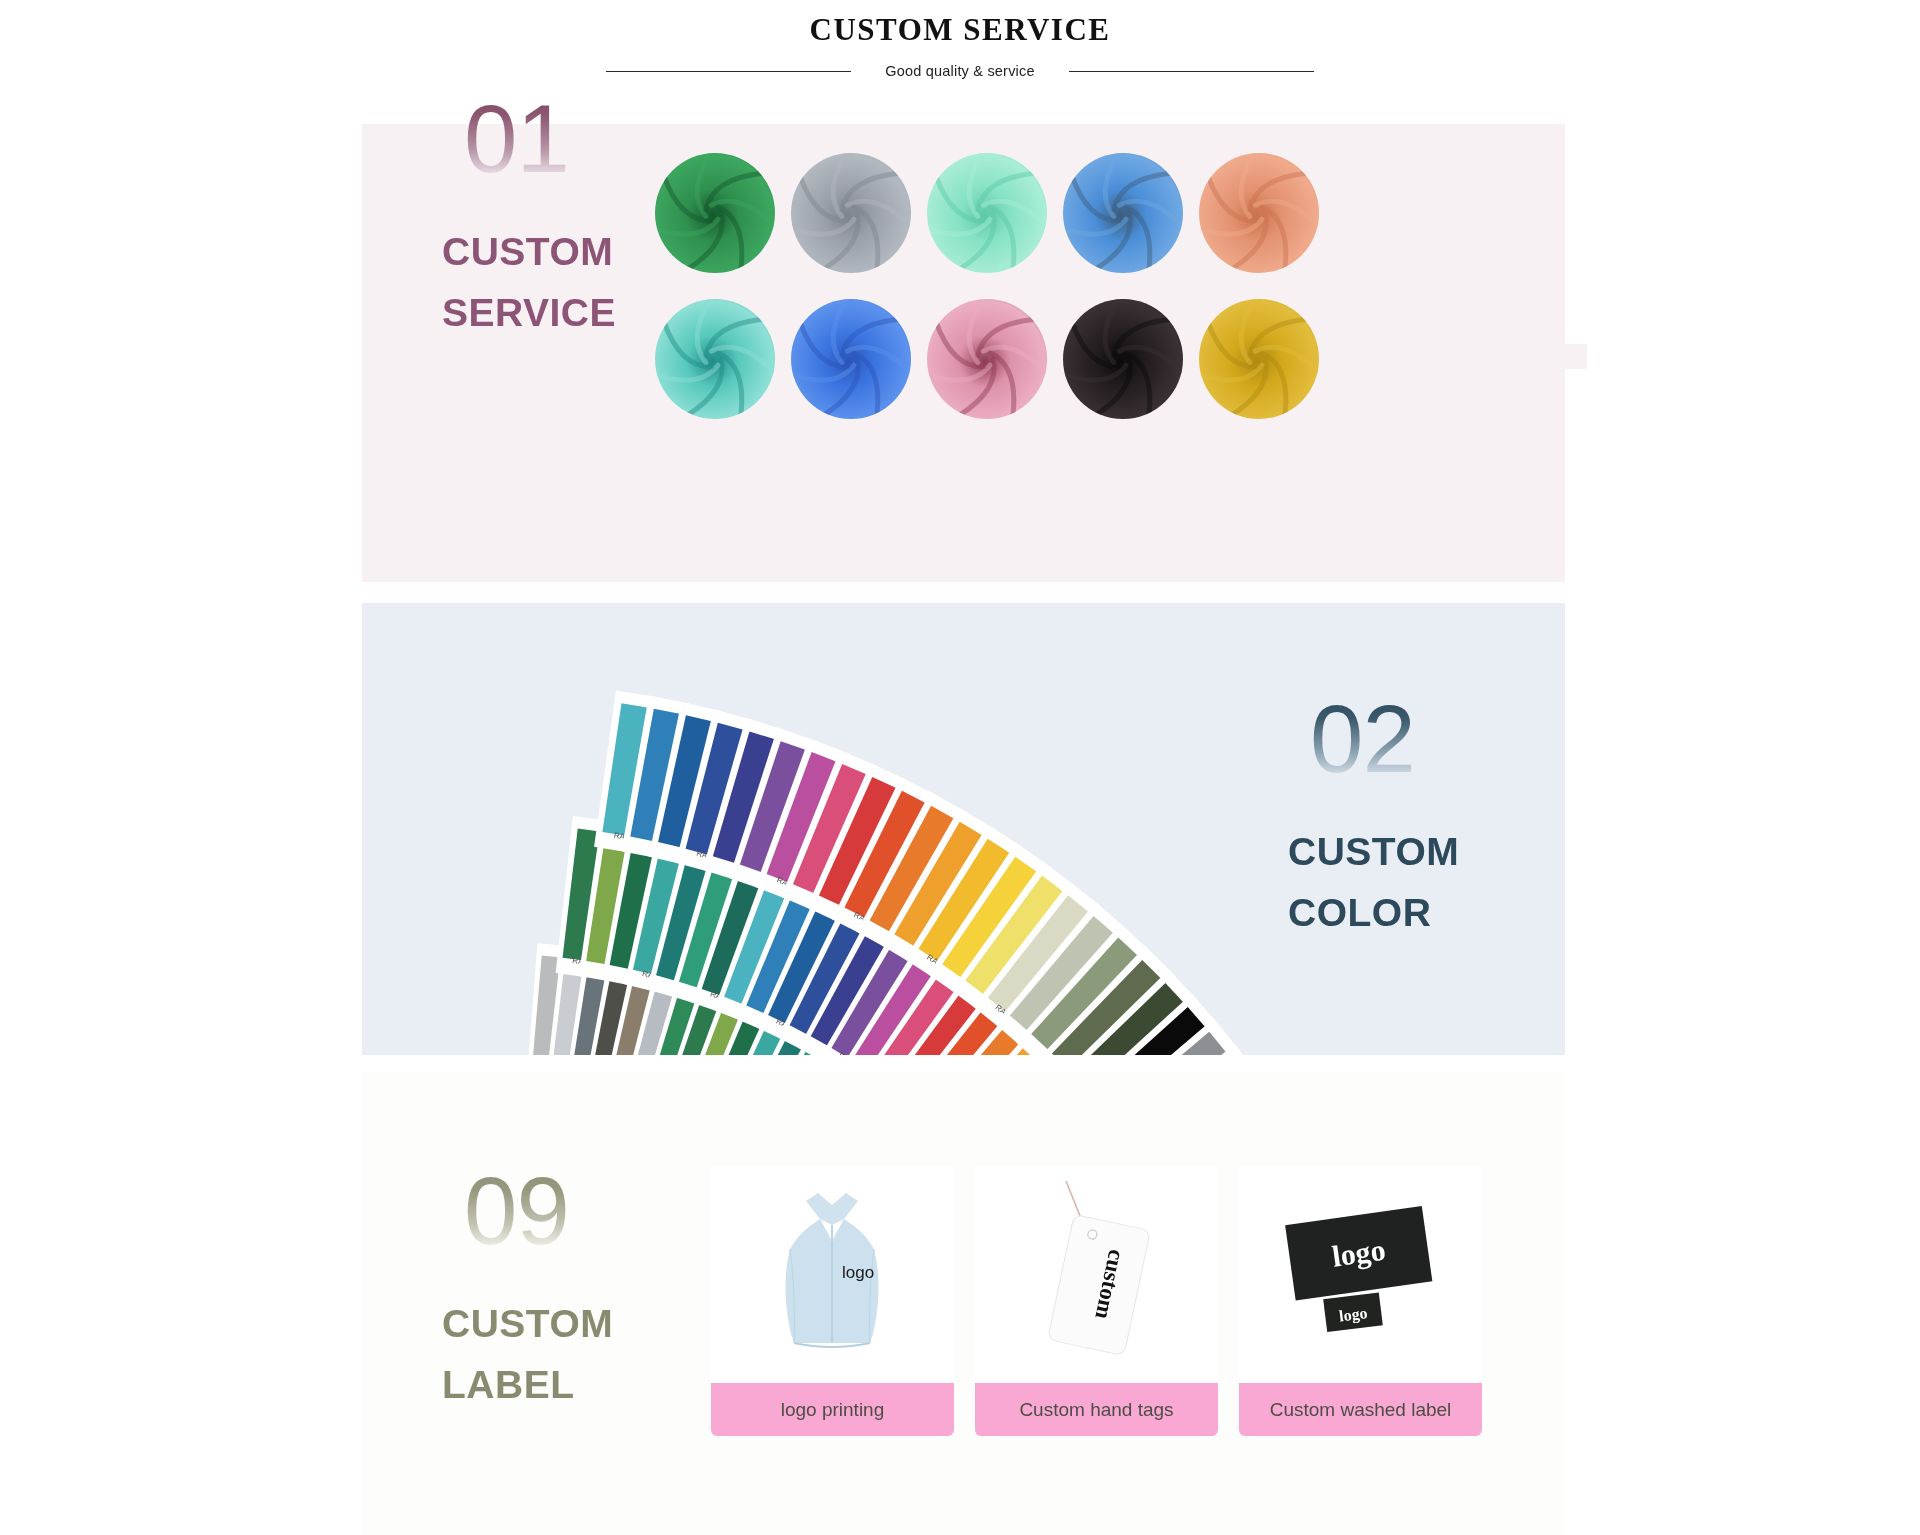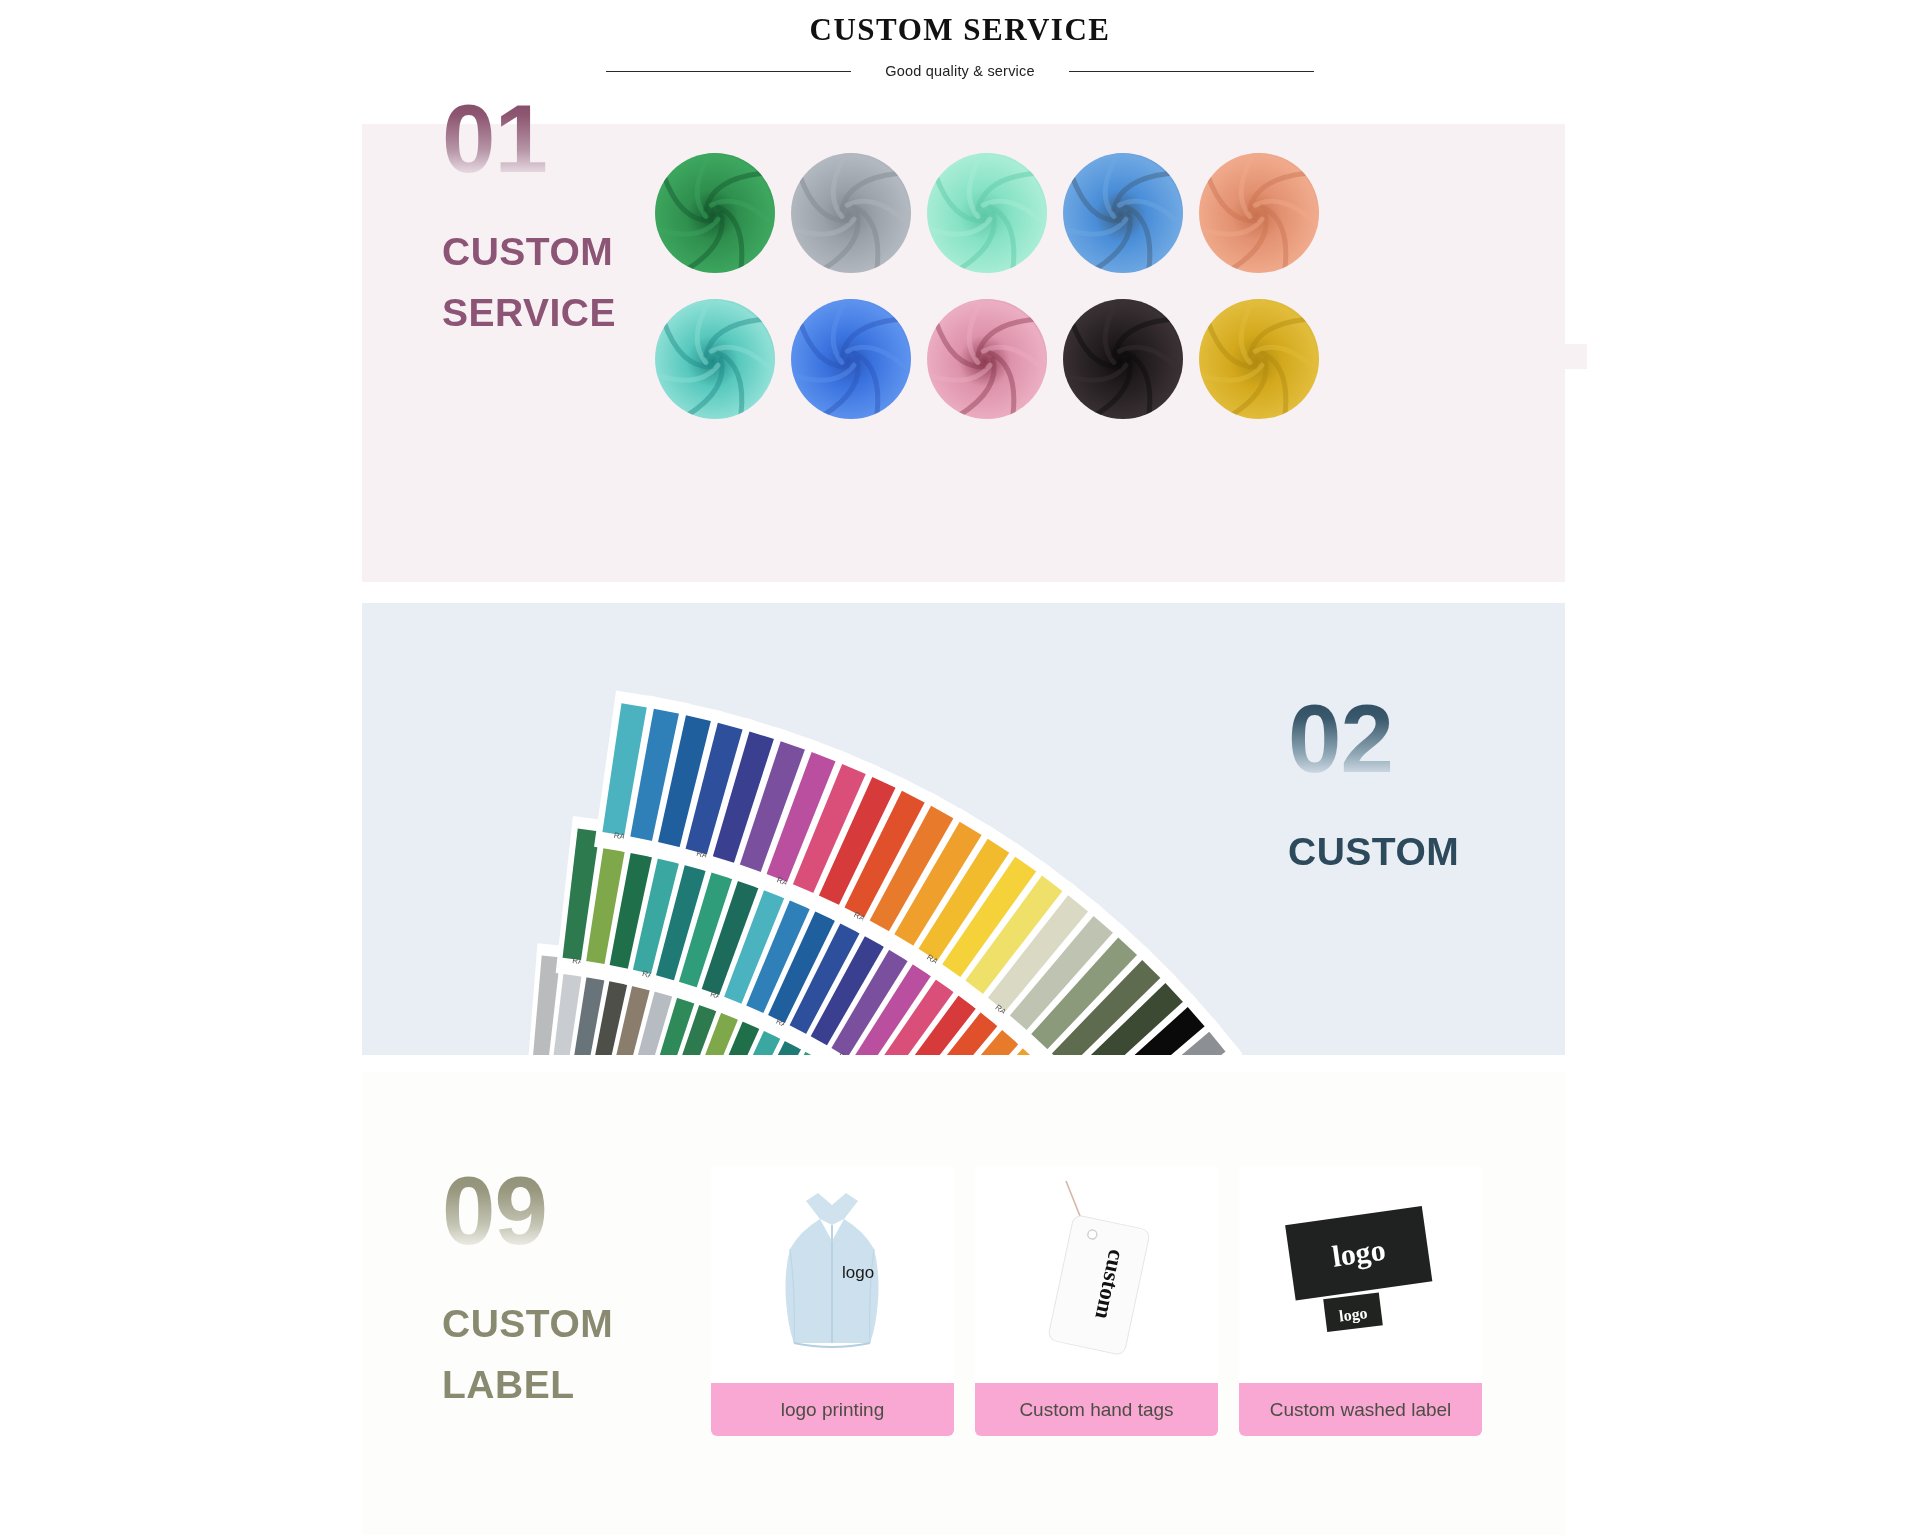--- a/index.html
+++ b/index.html
@@ -57,26 +57,27 @@
     width:22px; height:25px;
     background:#f8f1f4;
   }
   .sec1-left{
     position:absolute;
     left:442px; top:92px;
     width:300px;
   }
   .big-num{
     font-size:96px;
-    font-weight:700;
+    font-weight:400;
     line-height:93px;
     letter-spacing:-1px;
     -webkit-background-clip:text;
     background-clip:text;
     color:transparent;
+    margin-left:22px;
   }
   .num-01{
     background-image:linear-gradient(to bottom,#7e4866 0%,#8e5873 26%,#b694a6 62%,#efe7ec 92%,#f8f1f4 100%);
   }
   .sec-label{
     font-size:39px;
     font-weight:700;
     line-height:61px;
     letter-spacing:.5px;
   }
@@ -783,20 +784,21 @@
         <text x="934.3595346218846" y="988.2839640882293" font-size="8" fill="#555" font-family="Liberation Sans, sans-serif" transform="rotate(86.36630166328031 934.3595346218846 988.2839640882293)">RAL</text>
         <polygon points="922.9562634213042,999.045891140239 923.9809716462581,1034.4685236384266 1081.9772322434083,1033.3814922141376 1080.751151009073,990.997695618047" fill="#ffffff"></polygon>
         <polygon points="939.2271499084045,1004.406786419986 939.9147475532726,1028.1760097829342 1069.9012319214744,1026.3014747485213 1069.1046248938833,998.7639598768131" fill="#1d6b5a"></polygon>
       </svg>
   </div>
 </div>
 
 <div class="sec2-right">
   <div class="big-num num-02">02</div>
   <div class="sec-label label-02">CUSTOM</div>
+  <div class="sec-label label-02" style="margin-top:0">COLOR</div>
 </div>
 
 <div class="sec3"></div>
 
 <div class="sec3-left">
   <div class="big-num num-03">09</div>
   <div class="sec-label label-03">CUSTOM</div>
   <div class="sec-label label-03" style="margin-top:0">LABEL</div>
 </div>
 

